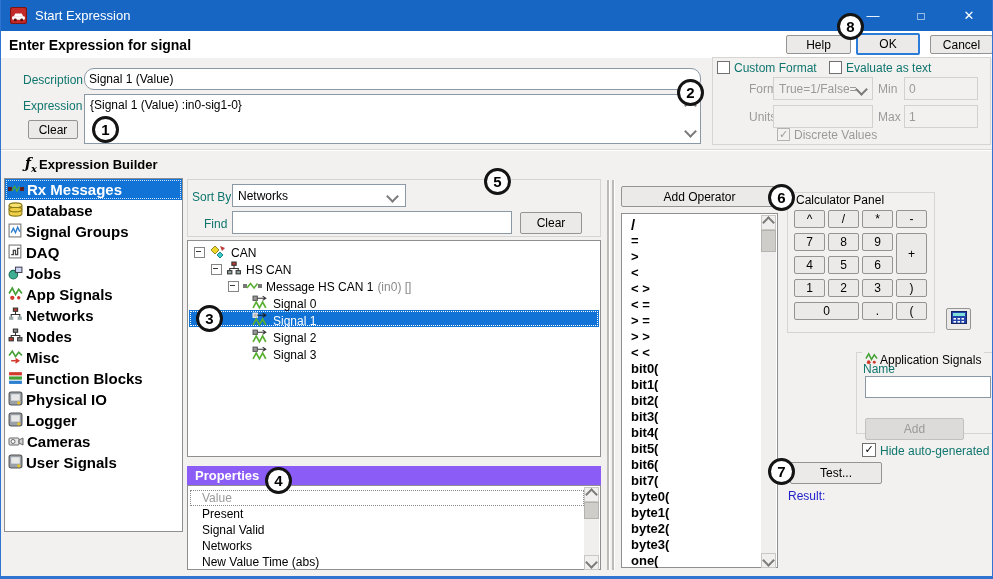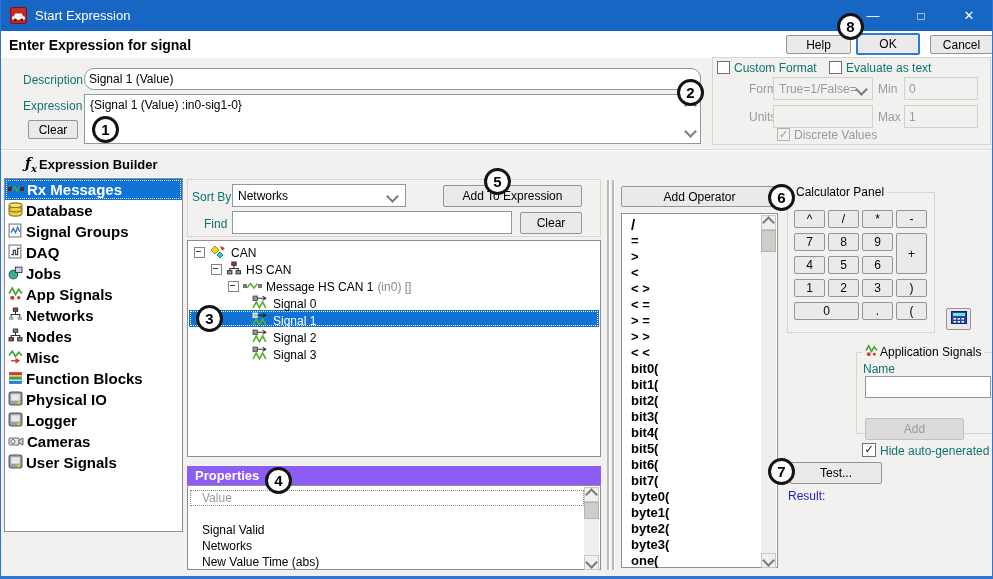--- a/index.html
+++ b/index.html
@@ -15,21 +15,21 @@
   .btn{background:#eceae8;border:1px solid #949494;border-radius:2px;text-align:center;
        font-size:12px;color:#000;box-sizing:border-box;display:flex;align-items:center;justify-content:center;}
   .btn.focus{border:2px solid #2b7cd8;}
   .btn.disabled{background:#dcdbd9;color:#9a9a9a;border-color:#c2c1bf;}
   .field{background:#fff;border:1px solid #8b98a5;box-sizing:border-box;font-family:"Liberation Sans",sans-serif;
          font-size:12px;padding:2px 4px;color:#000;}
   .field.disabled{background:#f2f1ef;color:#9a9a9a;border-color:#d3d1ce;}
   .lbl{color:#0f766e;}
   .dlbl{color:#9a9a9a;}
   .gbox{border:1px solid #d7d5d2;box-sizing:border-box;}
-  .gbox-title{background:#f2f1ef;padding:0 3px;}
+  .gbox-title{background:#f2f1ef;padding:0 3px;margin-top:8px;}
   .chkbox{width:13px;height:13px;background:#fff;border:1px solid #707070;box-sizing:border-box;
           font-size:11px;line-height:11px;text-align:center;color:#000;}
   .chkbox.dis{background:#f2f1ef;border-color:#b5b3b0;color:#9a9a9a;}
   .combo{background:#fff;border:1px solid #8b98a5;box-sizing:border-box;display:flex;align-items:center;
          padding-left:5px;font-size:12px;}
   .combo.disabled{background:#f2f1ef;color:#9a9a9a;border-color:#d3d1ce;}
   .chev-d{width:7px;height:7px;border-left:2px solid #7a7a7a;border-bottom:2px solid #7a7a7a;
           transform:rotate(-45deg);display:inline-block;}
   .chev-u{width:7px;height:7px;border-left:2px solid #7a7a7a;border-bottom:2px solid #7a7a7a;
           transform:rotate(135deg);display:inline-block;}
@@ -237,21 +237,20 @@
       <span>User Signals</span>
     </div>
   </div>
 
   <div class="abs gbox" style="left:186px;top:179px;width:414px;height:58px"></div>
   <div class="abs lbl" style="left:191px;top:190px">Sort By:</div>
   <div class="abs combo" style="left:231px;top:184px;width:174px;height:23px">
     <span>Networks</span>
     <span class="chev-d" style="position:absolute;right:8px;top:7px"></span>
   </div>
-  <div class="abs btn" style="left:442px;top:185px;width:139px;height:22px">Add To Expression</div>
   <div class="abs lbl" style="left:203px;top:217px">Find</div>
   <input class="abs field" style="left: 231px; top: 211px; width: 280px; height: 23px;" value="">
   <div class="abs btn" style="left:519px;top:212px;width:62px;height:22px">Clear</div>
 
   <div class="abs tree">
     <div class="selbar" style="left:1px;top:69px;width:410px"></div>
     <div class="trow" style="left:6px;top:3px">
       <span class="expbox"></span>
       <span class="icon"><svg width="18" height="15" viewBox="0 0 18 15">
             <path d="M2 6 L6 2 10 6 6 10z" fill="#ecd62a" stroke="#998c20"></path>
@@ -310,20 +309,21 @@
             <path d="M5 3 h8 M10 1 l3 2 -3 2" stroke="#333" fill="none"></path>
             <path d="M1 12 L4 6.5 7 12 10 6.5 13 12" stroke="#58b030" fill="none" stroke-width="1.6"></path>
           </svg></span>
       <span>Signal 3</span>
     </div>
   </div>
 
   <div class="abs props-hdr">Properties</div>
   <div class="abs props">
     <div class="prow sel" style="top:4px">Value</div>
+    <div class="prow" style="top:20px">Present</div>
     <div class="prow" style="top:36px">Signal Valid</div>
     <div class="prow" style="top:52px">Networks</div>
     <div class="prow" style="top:68px">New Value Time (abs)</div>
     <div class="sb" style="right:1px;top:1px;width:15px;height:83px">
       <div class="sb-btn" style="top:0">
           <span class="chev-u"></span>
         </div>
       <div class="sb-thumb" style="top:15px;height:17px"></div>
       <div class="sb-btn" style="bottom:0">
           <span class="chev-d"></span>

